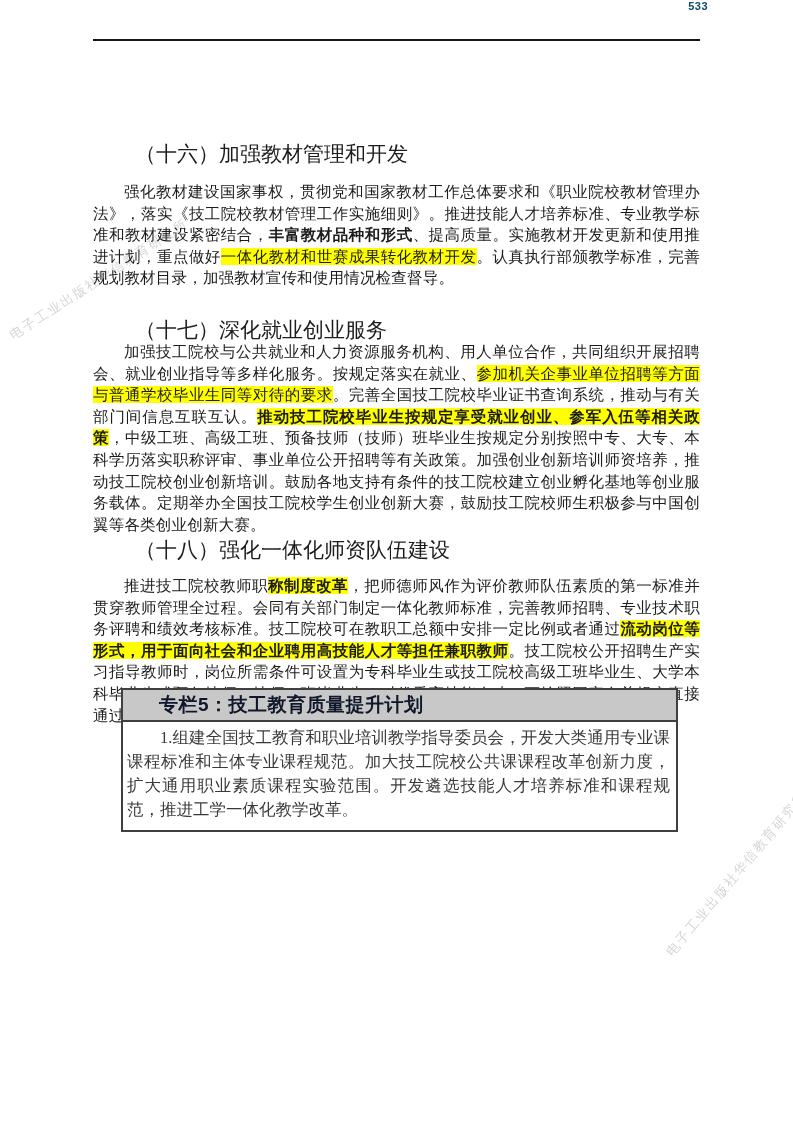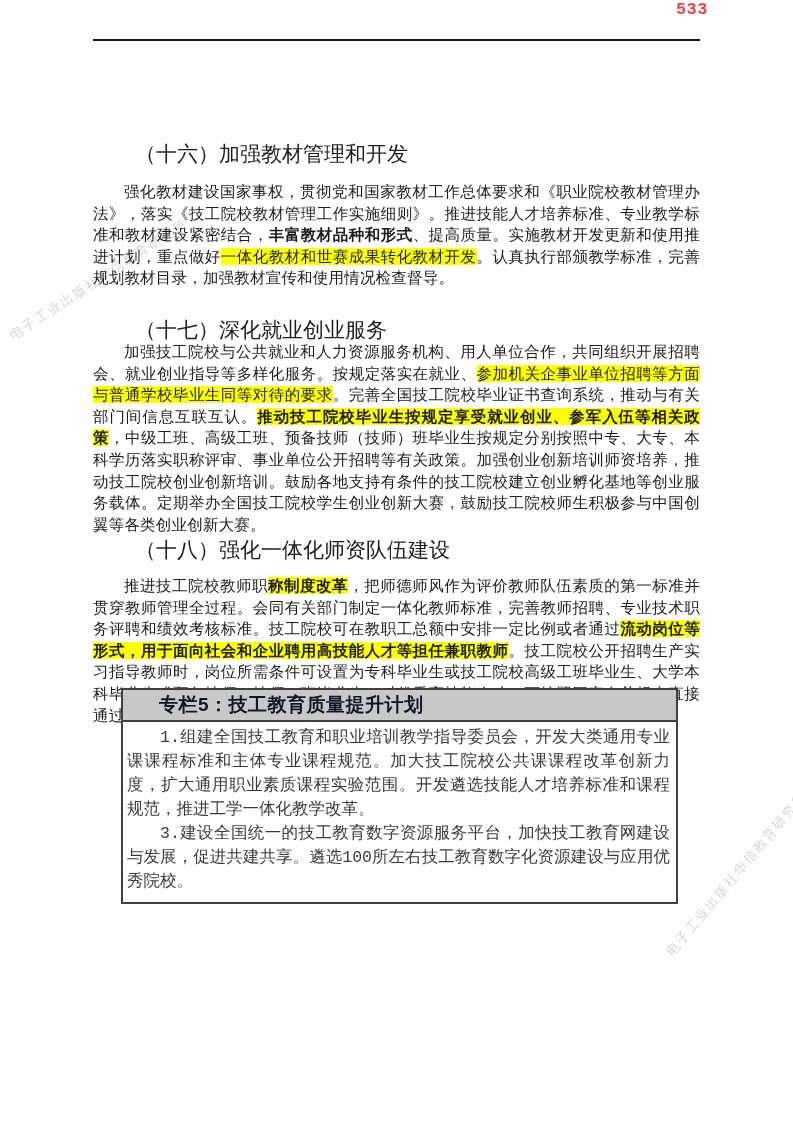--- a/index.html
+++ b/index.html
@@ -6,22 +6,22 @@
   body{
     width:793px;height:1122px;
     background:#ffffff;
     position:relative;
     overflow:hidden;
     font-family:"Liberation Serif","DejaVu Serif",serif;
     color:#1c1c1c;
   }
   .pageno{
     position:absolute;top:0px;right:85px;
-    font-family:Liberation Mono, monospace;
-    font-size:17px;font-weight:bold;color:#ef4444;
+    font-family:Liberation Sans, sans-serif;
+    font-size:11px;font-weight:bold;color:#0c4a6e;
     letter-spacing:0.5px;
   }
   .toprule{
     position:absolute;top:39px;left:93px;width:607px;height:2px;
     background:#161616;
   }
   .watermark{
     position:absolute;
     font-family:"Liberation Sans","DejaVu Sans",sans-serif;
     color:#d5d5d5;
@@ -63,21 +63,21 @@
     font-family:"Liberation Sans","DejaVu Sans",sans-serif;
     font-weight:bold;
     font-size:19px;
     color:#0f172a;
     line-height:28px;
     padding:1px 4px 1px 36px;
     letter-spacing:0.5px;
   }
   .panel-body{
     padding:4px 6px 8px 4px;
-    font-family:Liberation Mono, monospace;
+    font-family:Liberation Serif, serif;
     font-size:16.5px;
     line-height:24px;
     color:#3a3a3a;
     text-align:justify;
     border-radius:11px;
   }
   .panel-item{text-indent:2em;}
 </style>
 </head>
 <body>
@@ -106,15 +106,14 @@
   <div class="sec-heading">（十八）强化一体化师资队伍建设</div>
 </div>
 <div class="content" style="top:530px;">
   <div class="para"><span>推进技工院校教师职</span><span class="hl b">称制度改革</span><span>，把师德师风作为评价教师队伍素质的第一标准并贯穿教师管理全过程。会同有关部门制定一体化教师标准，完善教师招聘、专业技术职务评聘和绩效考核标准。技工院校可在教职工总额中安排一定比例或者通过</span><span class="hl b">流动岗位等形式，用于面向社会和企业聘用高技能人才等担任兼职教师</span><span>。技工院校公开招聘生产实习指导教师时，岗位所需条件可设置为专科毕业生或技工院校高级工班毕业生、大学本科毕业生或预备技师（技师）班毕业生。对优秀高技能人才，可按照国家有关规定直接通过考察的方式公开招聘到技工院校与所获技能奖项相关的岗位任教。</span></div>
 </div>
 
 <div class="panel">
   <div class="panel-header">专栏5：技工教育质量提升计划</div>
   <div class="panel-body">
       <div class="panel-item">1.组建全国技工教育和职业培训教学指导委员会，开发大类通用专业课课程标准和主体专业课程规范。加大技工院校公共课课程改革创新力度，扩大通用职业素质课程实验范围。开发遴选技能人才培养标准和课程规范，推进工学一体化教学改革。</div>
-      <div class="panel-item">3.建设全国统一的技工教育数字资源服务平台，加快技工教育网建设与发展，促进共建共享。遴选100所左右技工教育数字化资源建设与应用优秀院校。</div>
     </div>
 </div>
 
 </body></html>

